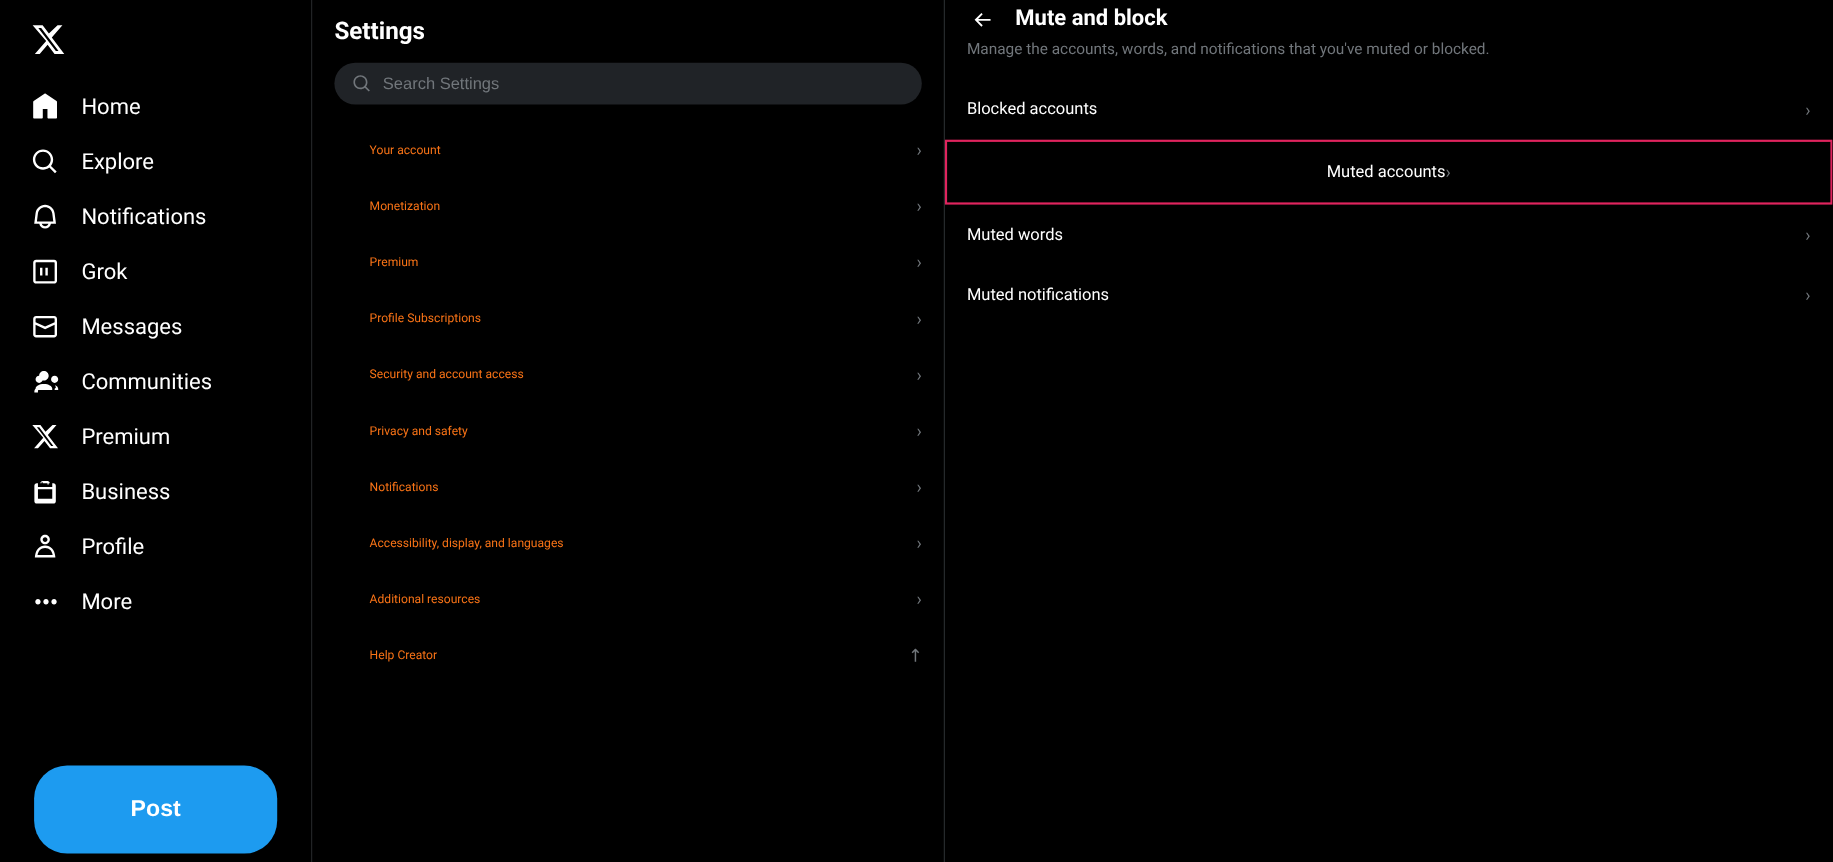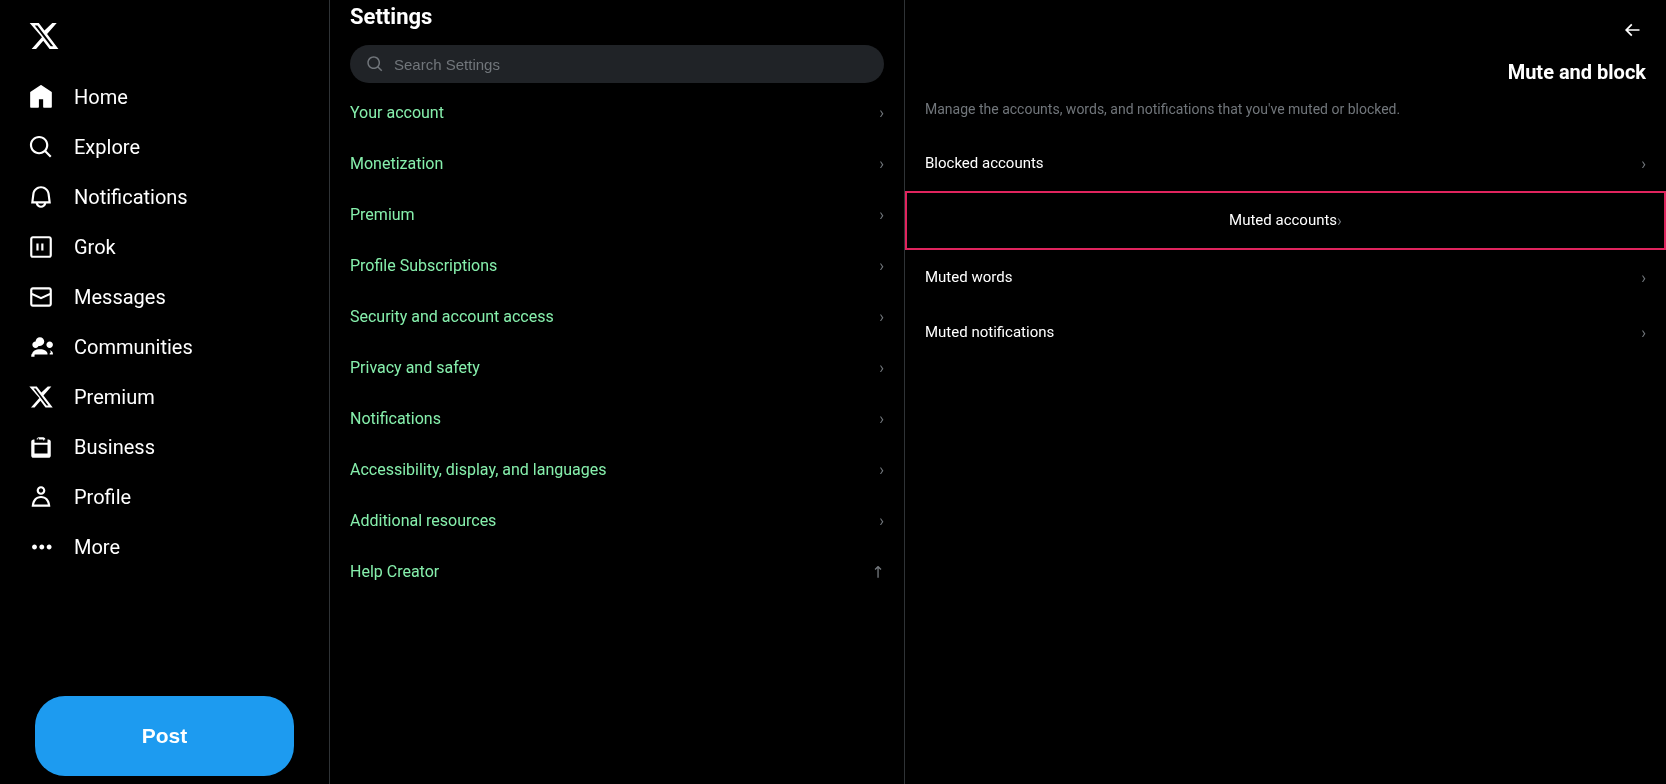--- a/index.html
+++ b/index.html
@@ -8,21 +8,21 @@
       color: #fff;
       font-family: -apple-system, BlinkMacSystemFont, "Segoe UI", Roboto, sans-serif;
       display: flex;
       height: 784px;
       width: 1666px;
       overflow: hidden;
     }
 
     
     .sidebar {
-      width: 330px;
+      width: 284px;
       background: #000;
       display: flex;
       flex-direction: column;
       padding: 8px 12px;
       border-right: 1px solid #2f3336;
       flex-shrink: 0;
     }
     .sidebar-logo {
       padding: 12px 16px;
       margin-bottom: 4px;
@@ -81,21 +81,21 @@
     
     .middle-panel {
       width: 575px;
       background: #000;
       border-right: 1px solid #2f3336;
       display: flex;
       flex-direction: column;
       flex-shrink: 0;
     }
     .middle-header {
-      padding: 4px 20px;
+      padding: 16px 20px;
     }
     .middle-header h2 {
       font-size: 22px;
       font-weight: 700;
       color: #fff;
       margin-bottom: 16px;
     }
     .search-bar {
       display: flex;
       align-items: center;
@@ -127,42 +127,42 @@
     }
     .settings-item {
       display: flex;
       align-items: center;
       justify-content: space-between;
       padding: 16px 20px;
       cursor: pointer;
       border-bottom: none;
     }
     .settings-item-label {
-      font-size: 16px;
-      color: #86efac;
+      font-size: 11px;
+      color: #f97316;
+      margin-left: 32px;
     }
     .settings-item-arrow {
       color: #71767b;
       font-size: 16px;
     }
 
     
     .right-panel {
       flex: 1;
       background: #000;
       display: flex;
       flex-direction: column;
       padding: 0;
     }
     .right-header {
       display: flex;
-      align-items: flex-end;
-      padding: 16px 20px;
+      align-items: flex-start;
+      padding: 4px 20px;
       gap: 16px;
-      flex-direction: column;
     }
     .back-button {
       cursor: pointer;
       display: flex;
       align-items: center;
       justify-content: center;
       padding: 4px;
       border-radius: 50%;
     }
     .back-button svg {

